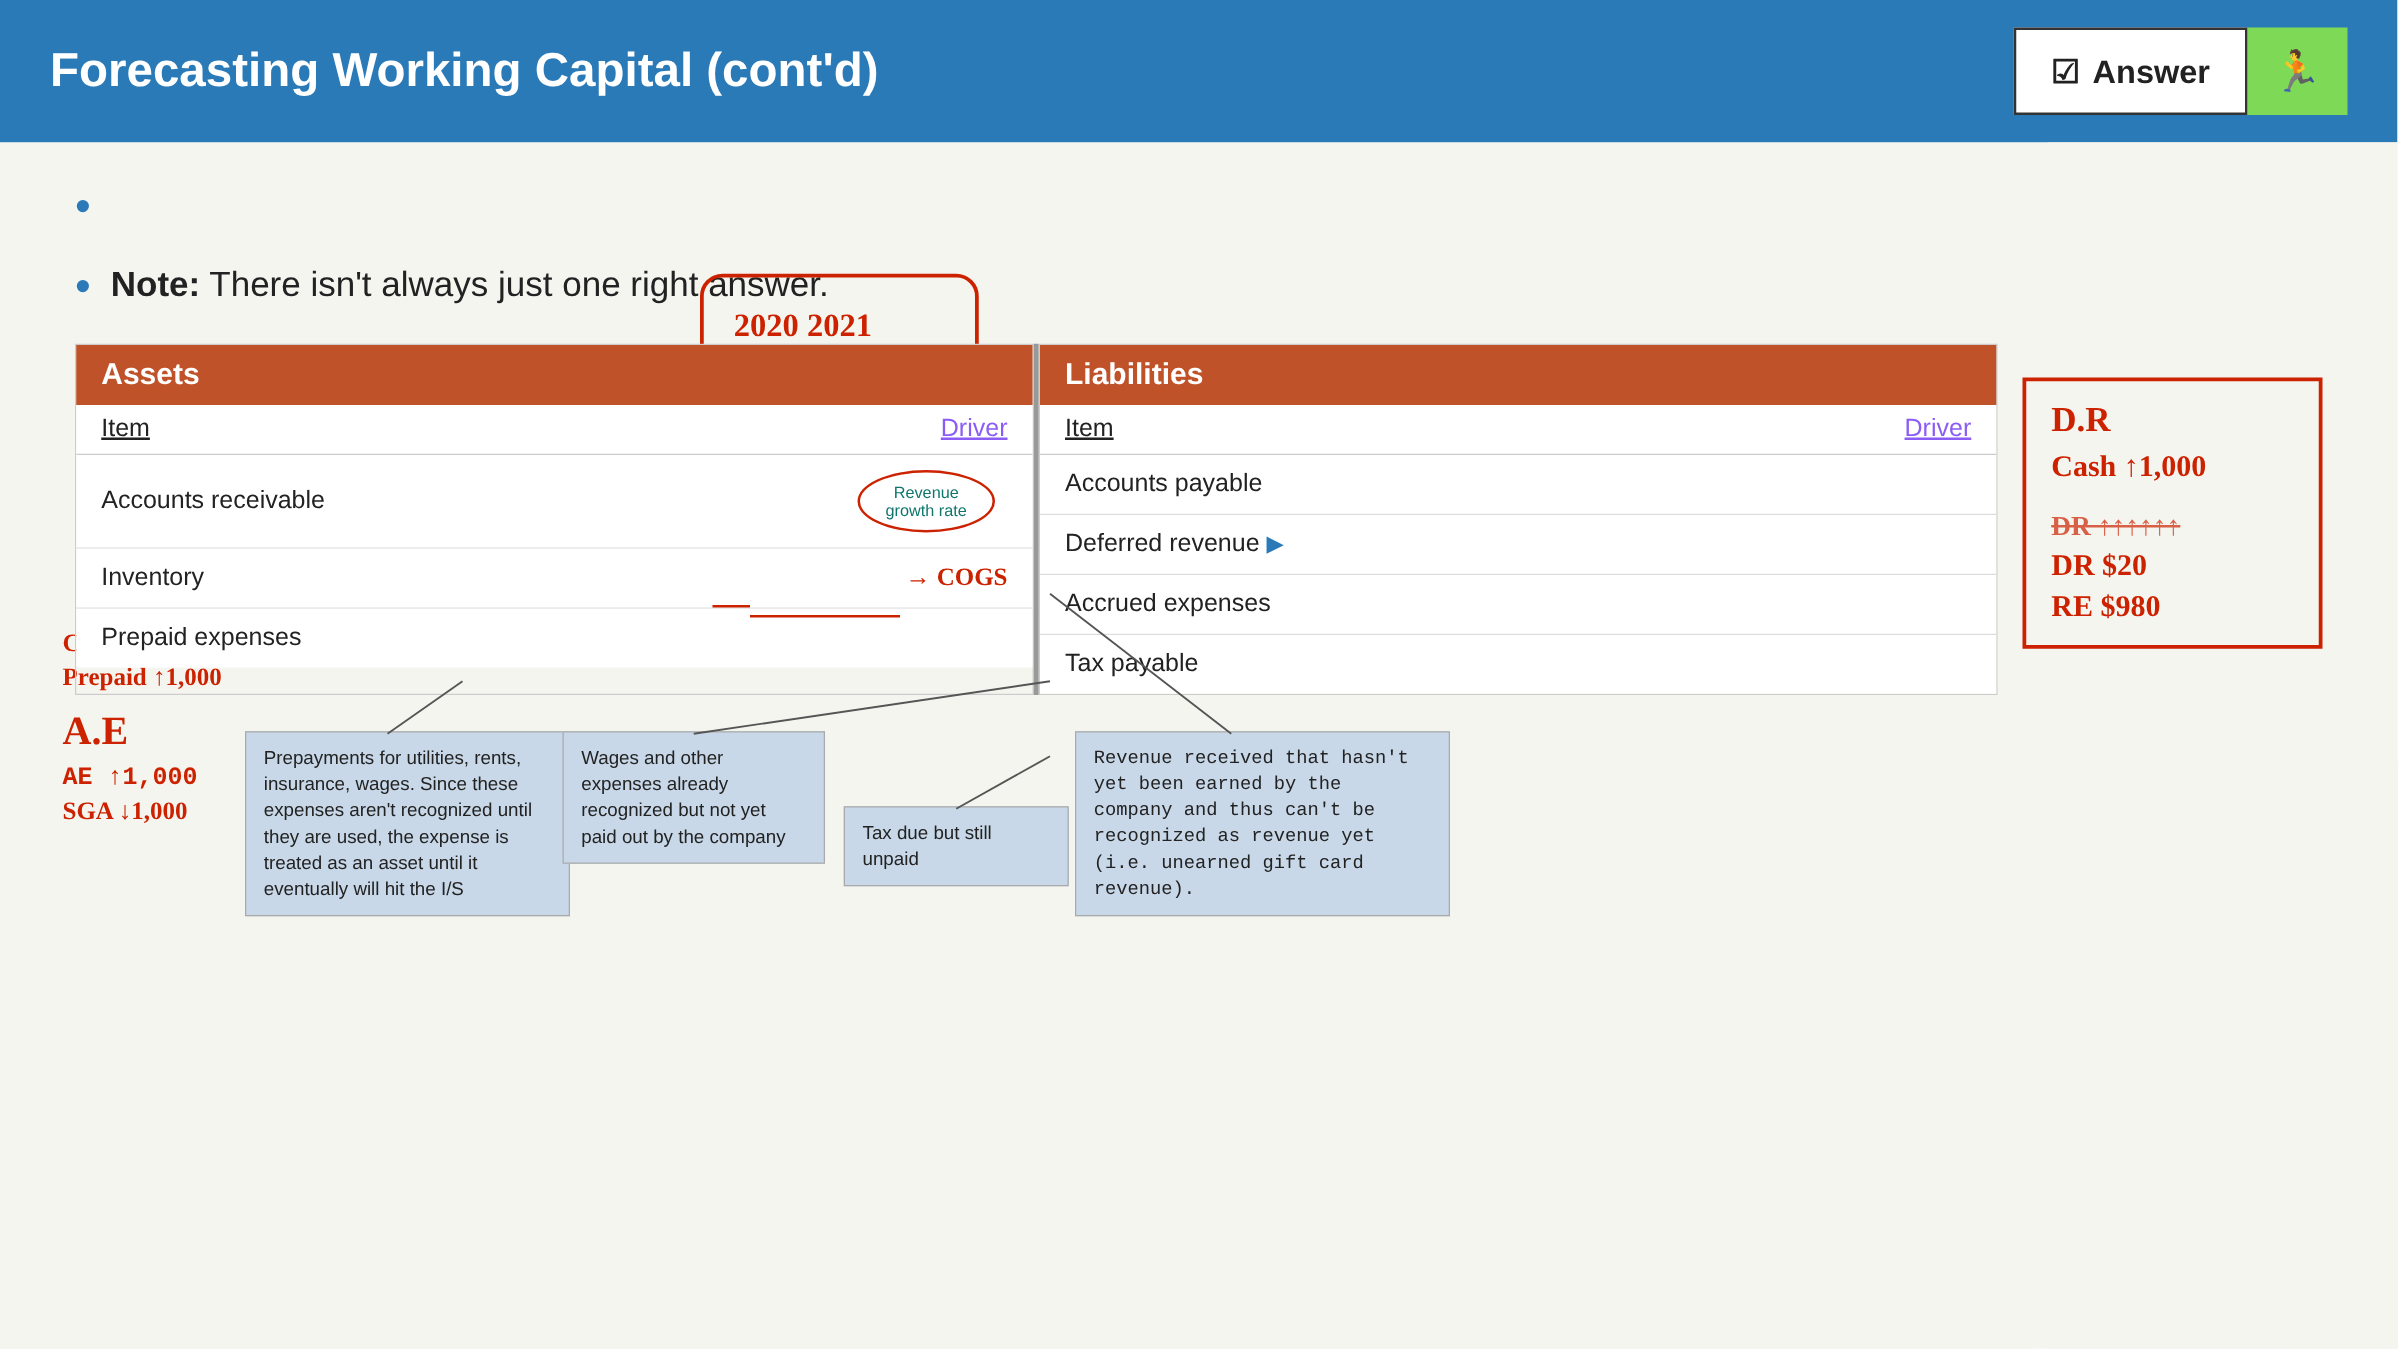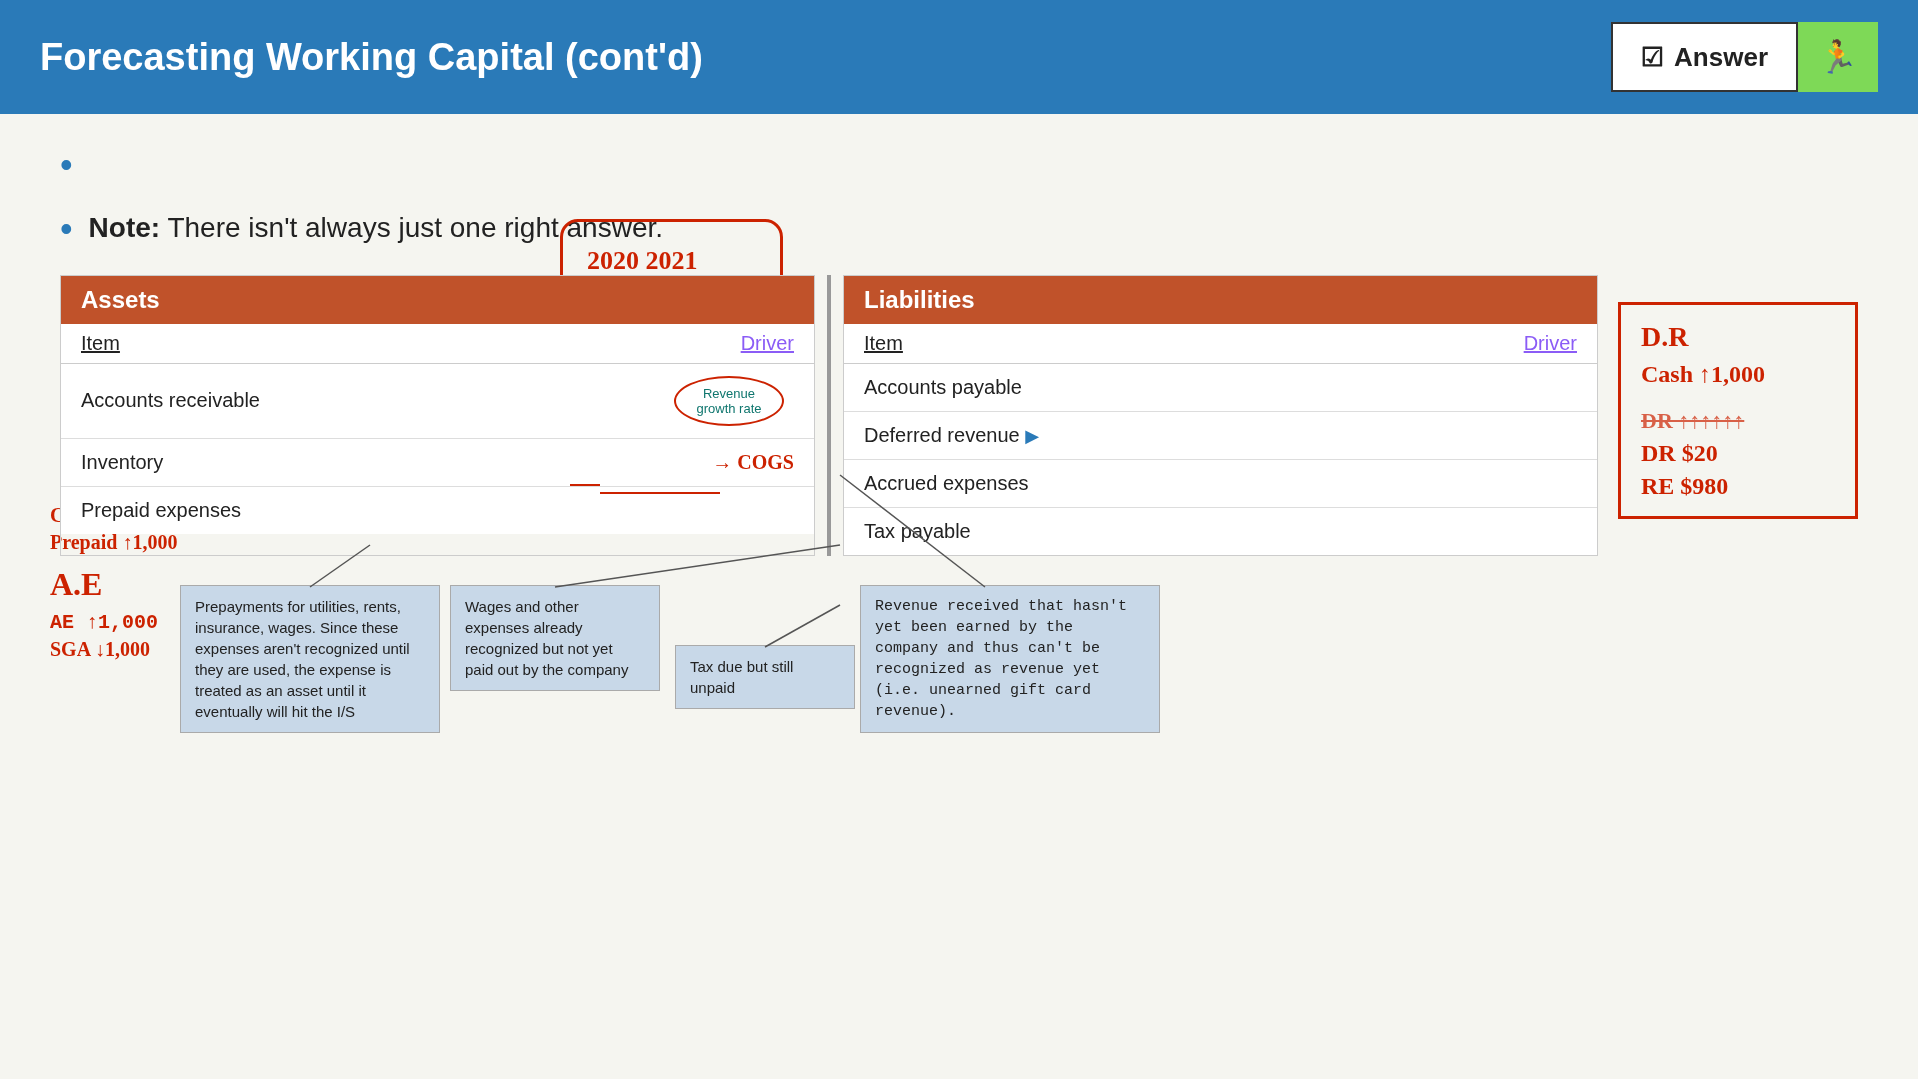--- a/index.html
+++ b/index.html
@@ -102,21 +102,21 @@
       max-width: 680px;
     }
     .bullet-note {
       font-weight: bold;
     }
 
     
     .table-container {
       margin-top: 10px;
       display: flex;
-      gap: 12px;
+      gap: 0;
       position: relative;
     }
     .table-half {
       flex: 1;
       border: 1px solid #ccc;
     }
     .table-header {
       background: #c0522a;
       color: #fff;
       font-size: 24px;
@@ -316,21 +316,21 @@
             <div class="table-cell-driver"></div>
           </div>
 
           <div class="table-row-data">
             <div class="table-cell-item">Tax payable</div>
             <div class="table-cell-driver"></div>
           </div>
         </div>
       </div>
 
-      <div class="tooltip-box" style="left: 120px; top: 310px; width: 260px;">
+      <div class="tooltip-box" style="left: 136px; top: 310px; width: 260px;">
         <span>Prepayments for utilities, rents, insurance, wages. Since these expenses aren't recognized until they are used, the expense is treated as an asset until it eventually will hit the I/S</span>
       </div>
 
       <div class="tooltip-box" style="left: 390px; top: 310px; width: 210px;">
         <span>Wages and other expenses already recognized but not yet paid out by the company</span>
       </div>
 
       <div class="tooltip-box" style="left: 615px; top: 370px; width: 180px;">
         <span>Tax due but still unpaid</span>
       </div>

